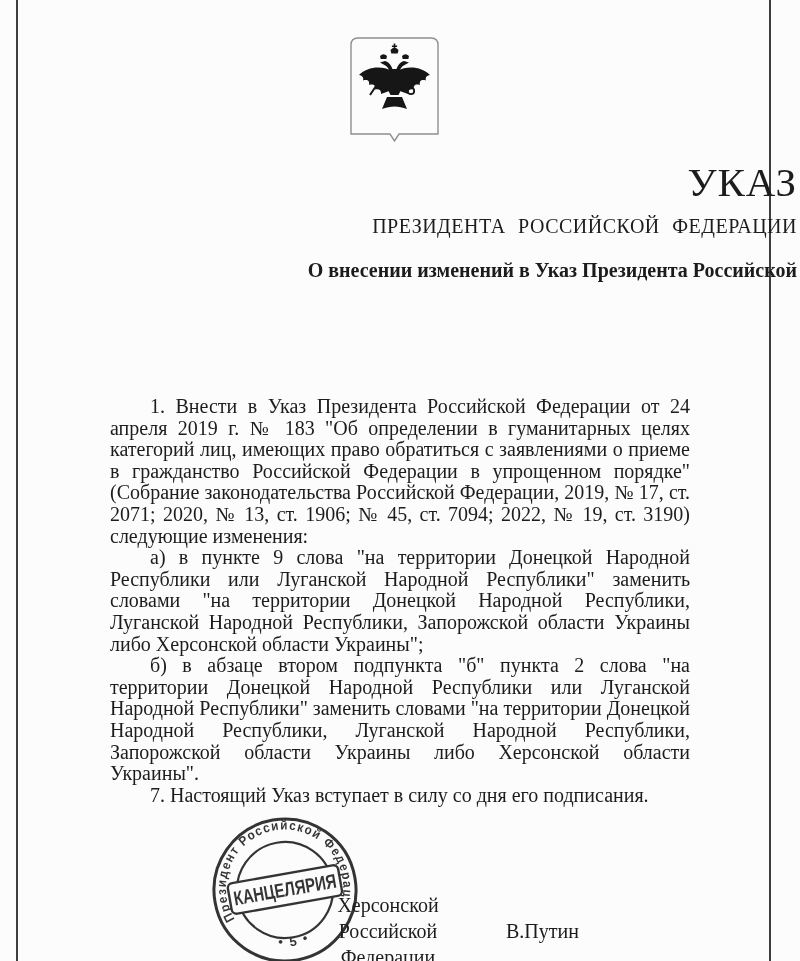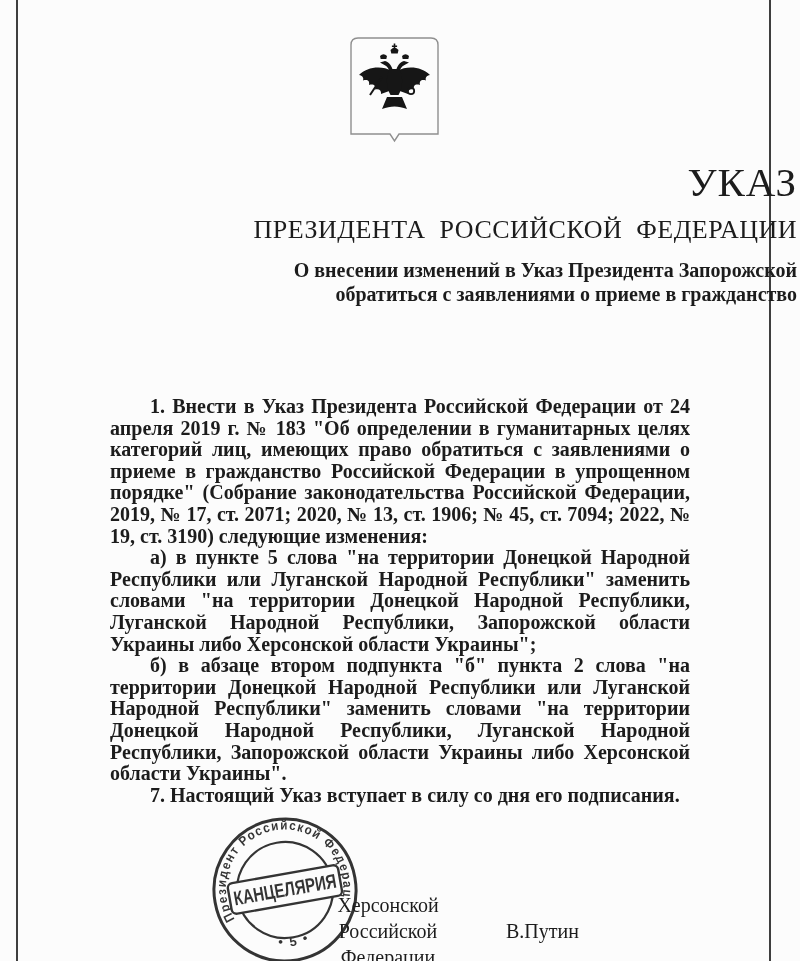--- a/index.html
+++ b/index.html
@@ -9,25 +9,25 @@
     font-family:"Liberation Serif","DejaVu Serif",serif;
     color:#1c1c1c;
   }
   .page{position:absolute;inset:0;}
   .rule{position:absolute;top:0;width:2px;height:961px;background:#3e3e3e;}
   .rule-left{left:16px;}
   .rule-right{left:769px;}
   .emblem-box{position:absolute;left:348px;top:35px;width:93px;height:108px;}
   .centered{position:absolute;left:5px;width:792px;text-align:right;}
   .title{top:158px;font-size:41px;letter-spacing:1px;font-weight:400;}
-  .subtitle{top:215px;font-size:26px;letter-spacing:.5px;word-spacing:7px;}
+  .subtitle{top:215px;font-size:20px;letter-spacing:.5px;word-spacing:7px;}
   .subject{top:259px;font-weight:bold;font-size:20px;line-height:23.6px;}
   .body-text{
     position:absolute;left:110px;top:396px;width:580px;
-    font-size:20px;line-height:21.6px;text-align:justify;font-weight:bold;
+    font-size:20px;line-height:21.6px;text-align:justify;
   }
   .body-text p{margin:0;text-indent:40px;}
   .signature{position:absolute;left:290px;top:892px;font-size:20px;line-height:26px;}
   .sig-title{width:196px;text-align:center;}
   .sig-name{position:absolute;left:216px;top:26px;white-space:nowrap;}
   .stamp{position:absolute;left:203px;top:808px;}
 </style>
 </head>
 <body>
 
@@ -51,27 +51,26 @@
       <path d="M39 62 h15 l5 12 c-8.5 -3.5 -16.5 -3.5 -25 0 z"></path>
       <path d="M34 42 L22 60" stroke="#161616" stroke-width="2" fill="none"></path>
       <circle cx="63" cy="56" r="3.2" fill="none" stroke="#161616" stroke-width="1.8"></circle>
     </g>
   </svg>
 
   <div class="centered title">УКАЗ</div>
   <div class="centered subtitle">ПРЕЗИДЕНТА РОССИЙСКОЙ ФЕДЕРАЦИИ</div>
 
   <div class="centered subject">
-    <div>О внесении изменений в Указ Президента Запорожской</div>
-    <div>обратиться с заявлениями о приеме в гражданство</div>
+    <div>О внесении изменений в Указ Президента Российской</div>
   </div>
 
   <div class="body-text">
     <p>1. Внести в Указ Президента Российской Федерации от 24 апреля 2019 г. № 183 "Об определении в гуманитарных целях категорий лиц, имеющих право обратиться с заявлениями о приеме в гражданство Российской Федерации в упрощенном порядке" (Собрание законодательства Российской Федерации, 2019, № 17, ст. 2071; 2020, № 13, ст. 1906; № 45, ст. 7094; 2022, № 19, ст. 3190) следующие изменения:</p>
-    <p>а) в пункте 5 слова "на территории Донецкой Народной Республики или Луганской Народной Республики" заменить словами "на территории Донецкой Народной Республики, Луганской Народной Республики, Запорожской области Украины либо Херсонской области Украины";</p>
+    <p>а) в пункте 9 слова "на территории Донецкой Народной Республики или Луганской Народной Республики" заменить словами "на территории Донецкой Народной Республики, Луганской Народной Республики, Запорожской области Украины либо Херсонской области Украины";</p>
     <p>б) в абзаце втором подпункта "б" пункта 2 слова "на территории Донецкой Народной Республики или Луганской Народной Республики" заменить словами "на территории Донецкой Народной Республики, Луганской Народной Республики, Запорожской области Украины либо Херсонской области Украины".</p>
     <p>7. Настоящий Указ вступает в силу со дня его подписания.</p>
   </div>
 
   <div class="signature">
     <div class="sig-title">
       <div>Херсонской</div>
       <div>Российской Федерации</div>
     </div>
     <div class="sig-name">В.Путин</div>

